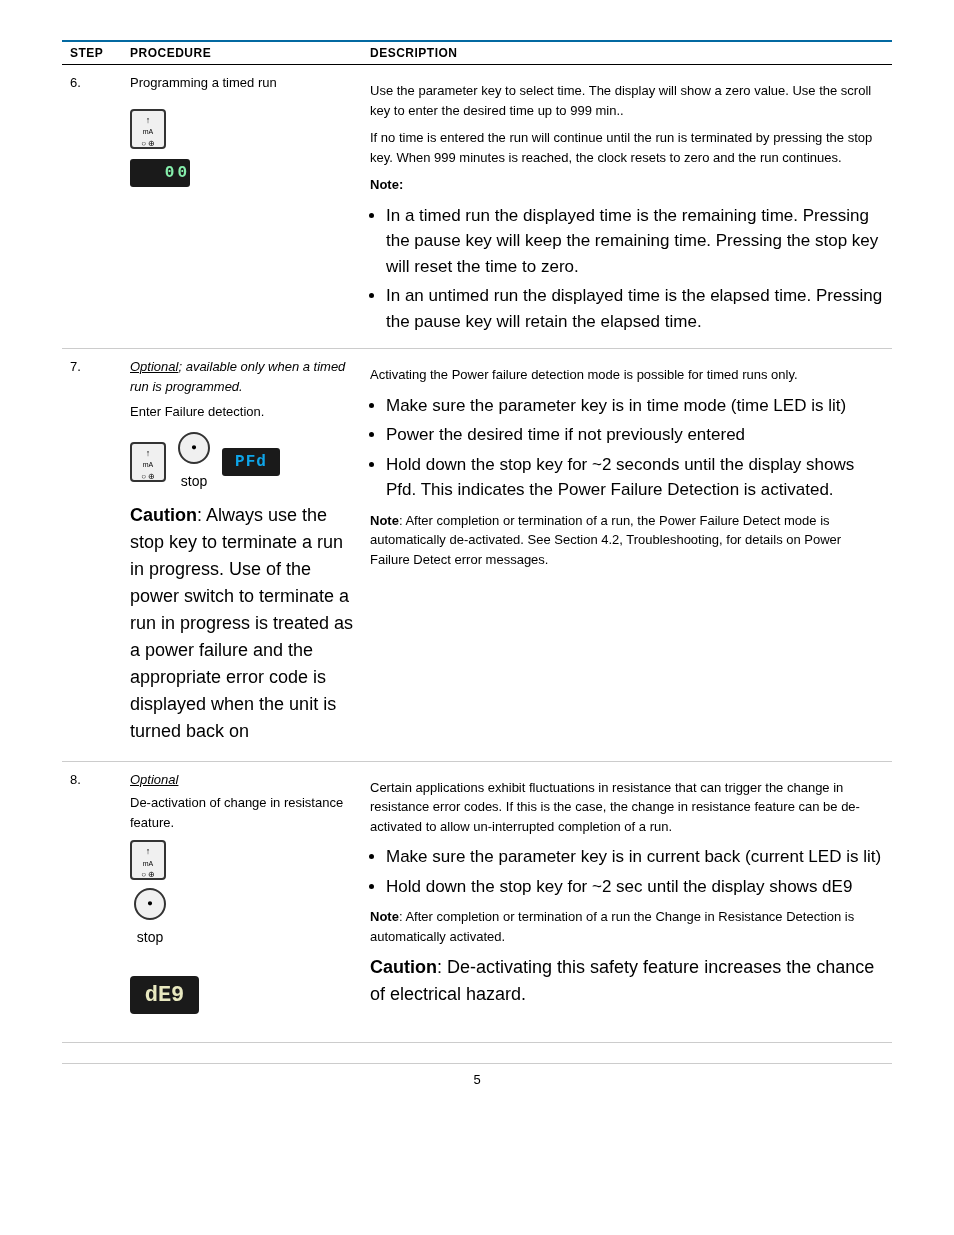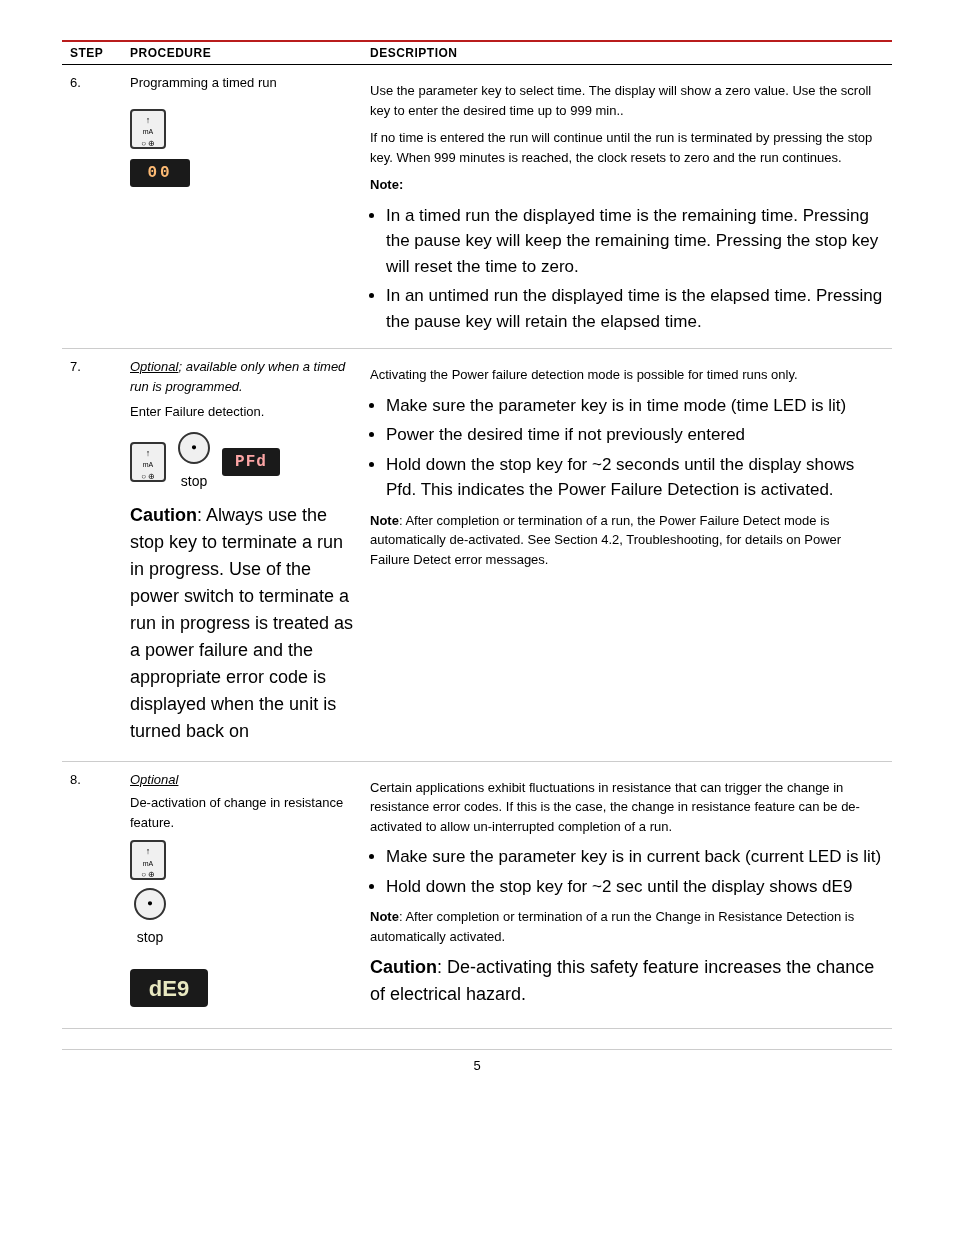--- a/index.html
+++ b/index.html
@@ -21,21 +21,21 @@
       max-width: 830px;
     }
 
     
     .main-table {
       width: 100%;
       border-collapse: collapse;
     }
 
     .main-table th {
-      border-top: 2px solid #b91c1c;
+      border-top: 2px solid #0369a1;
       border-bottom: 1px solid #000;
       padding: 4px 8px;
       text-align: left;
       font-size: 12px;
       font-weight: bold;
       letter-spacing: 0.5px;
     }
 
     .main-table td {
       padding: 8px 8px;
@@ -45,26 +45,26 @@
       line-height: 1.5;
     }
 
     .col-step { width: 60px; }
     .col-proc { width: 240px; }
     .col-desc { width: auto; }
 
     .icon-display-box {
       display: inline-flex;
       align-items: center;
-      justify-content: center;
+      justify-content: flex-end;
       width: 60px;
       height: 28px;
       background: #1a1a1a;
       border-radius: 3px;
-      color: #fdba74;
+      color: #86efac;
       font-size: 18px;
       font-weight: bold;
       letter-spacing: 2px;
       font-family: 'Courier New', monospace;
       margin: 4px 0;
     }
 
     .icon-stop-btn {
       display: inline-flex;
       flex-direction: column;
@@ -88,41 +88,41 @@
     }
 
     .icon-pfd {
       display: inline-flex;
       align-items: center;
       justify-content: center;
       width: 58px;
       height: 28px;
       background: #1a1a1a;
       border-radius: 3px;
-      color: #fca5a5;
+      color: #0ea5e9;
       font-size: 16px;
       font-weight: bold;
       letter-spacing: 1px;
       font-family: 'Courier New', monospace;
       margin: 2px 0;
     }
 
     .icon-de9 {
       display: inline-flex;
       align-items: center;
       justify-content: center;
-      width: 78px;
+      width: 69px;
       height: 38px;
       background: #1a1a1a;
       border-radius: 4px;
       color: #e8e8c0;
       font-size: 22px;
       font-weight: bold;
-      font-family: Liberation Sans, sans-serif;
-      margin: 13px 0;
+      font-family: Liberation Mono, monospace;
+      margin: 20px 0;
     }
 
     .icons-row {
       display: flex;
       align-items: center;
       gap: 8px;
       margin: 6px 0;
     }
 
     .italic { font-style: italic; }

